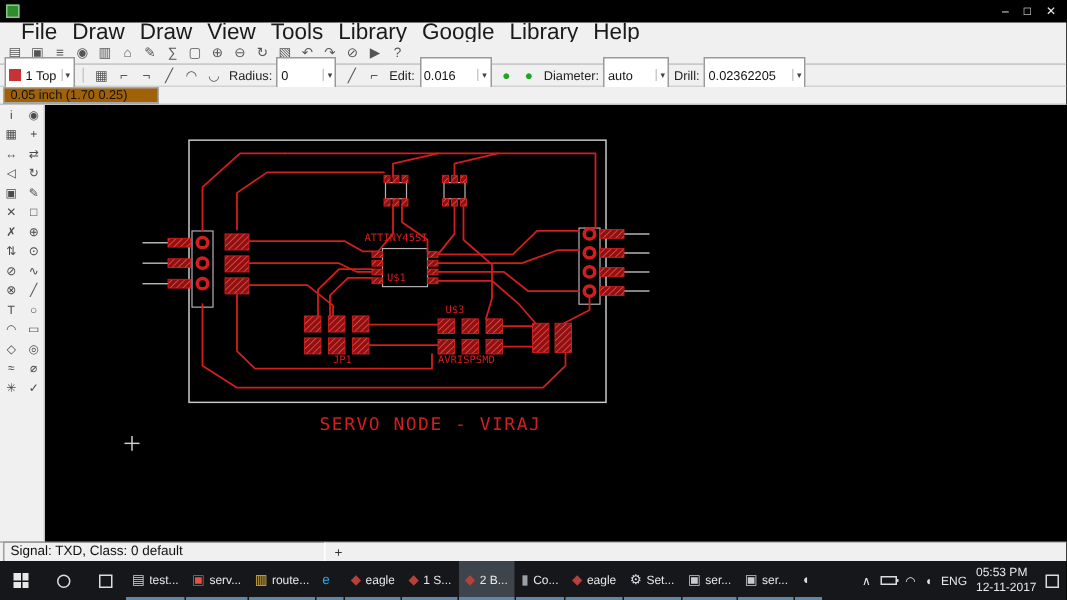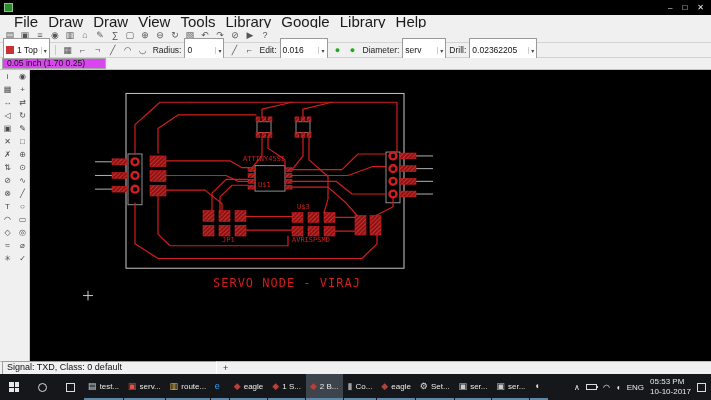--- a/index.html
+++ b/index.html
@@ -29,21 +29,21 @@
   .toolbar2{height:15px;padding:0 3px;gap:3px;font-size:8.5px;color:#222;}
   .icon-row{display:inline-flex;gap:1px;}
   .combo{display:inline-flex;align-items:center;background:#fff;border:1px solid #9a9a9a;height:24px;padding:8px 2px;gap:3px;font-size:8.5px;color:#111;}
   .combo .arrow{font-size:6px;color:#444;border-left:1px solid #ccc;padding-left:2px;}
   .swatch{width:8px;height:8px;background:#c83232;display:inline-block;}
   .tb-label{font-size:8.5px;color:#222;}
   .sep{width:1px;height:10px;background:#c9c9c9;margin:0 2px;}
 
   
   .coordsbar{height:12px;background:var(--chrome);display:flex;align-items:center;gap:4px;padding-left:2px;border-bottom:1px solid #c4c4c4;flex:0 0 auto;}
-  .coords-box{background:#d946ef;border:1px solid #a8a8a8;font-size:8.5px;height:11px;line-height:9px;padding:0 4px;min-width:104px;color:#111;}
+  .coords-box{background:#a16207;border:1px solid #a8a8a8;font-size:8.5px;height:11px;line-height:9px;padding:0 4px;min-width:104px;color:#111;}
 
   
   .main{flex:1;display:flex;min-height:0;}
   .palette{width:30px;background:var(--chrome);display:grid;grid-template-columns:15px 15px;align-content:start;border-right:1px solid #c9c9c9;}
   .tool{width:15px;height:13px;display:flex;align-items:center;justify-content:center;font-size:8px;color:#4a4a4a;}
   .canvas{flex:1;background:var(--canvas-bg);position:relative;overflow:hidden;}
   .canvas svg{position:absolute;inset:0;width:100%;height:100%;}
 
   .outline{fill:none;stroke:var(--outline);stroke-width:1;}
   .ic-body{fill:none;stroke:#b4b4b4;stroke-width:0.8;}
@@ -155,21 +155,21 @@
     <span>0.016</span>
     <span class="arrow" style="margin-left:auto;">▾</span>
   </div>
   <span class="icon-row">
 
   <span class="tb-icon" style="color: rgb(31, 168, 31);">●</span>
       <span class="tb-icon" style="color: rgb(31, 168, 31);">●</span>
     </span>
   <label class="tb-label">Diameter:</label>
   <div class="combo" style="min-width:44px;">
-    <span>serv</span>
+    <span>auto</span>
     <span class="arrow" style="margin-left:auto;">▾</span>
   </div>
   <label class="tb-label">Drill:</label>
   <div class="combo" style="min-width:68px;">
     <span>0.02362205</span>
     <span class="arrow" style="margin-left:auto;">▾</span>
   </div>
 </div>
 
 <div class="coordsbar">
@@ -414,17 +414,17 @@
       </div>
     </div>
   <div class="tray">
     <span>∧</span>
     <span class="battery"></span>
     <span>◠</span>
     <span>◖</span>
     <span class="lang">ENG</span>
     <div class="tray-time">
       <div>05:53 PM</div>
-      <div>10-10-2017</div>
+      <div>12-11-2017</div>
     </div>
     <span class="notif"></span>
   </div>
 </div>
 
 </body></html>

